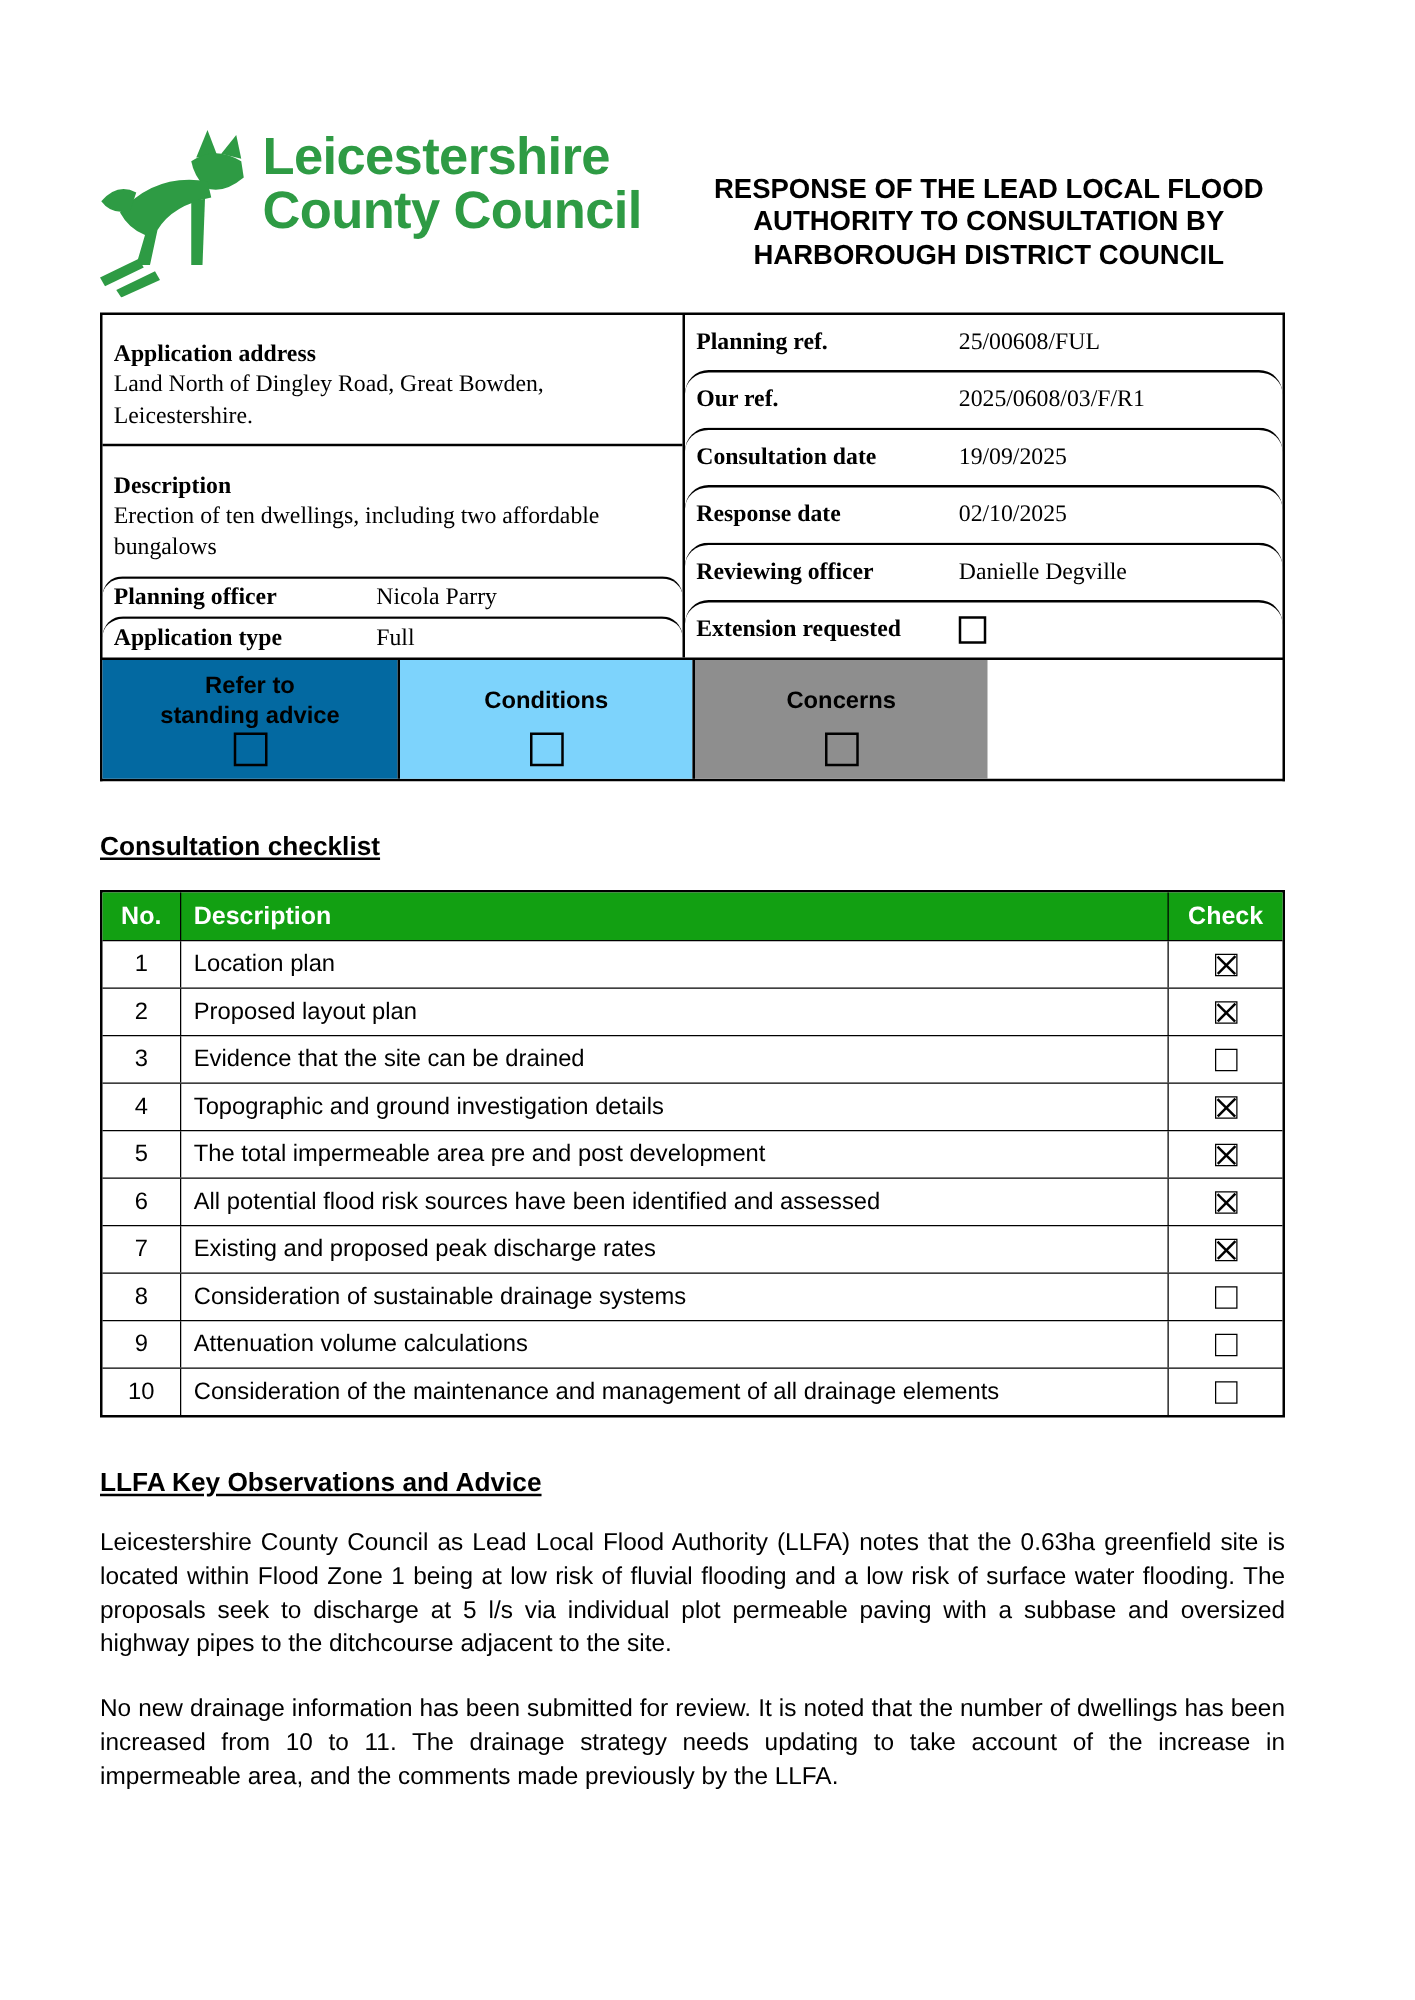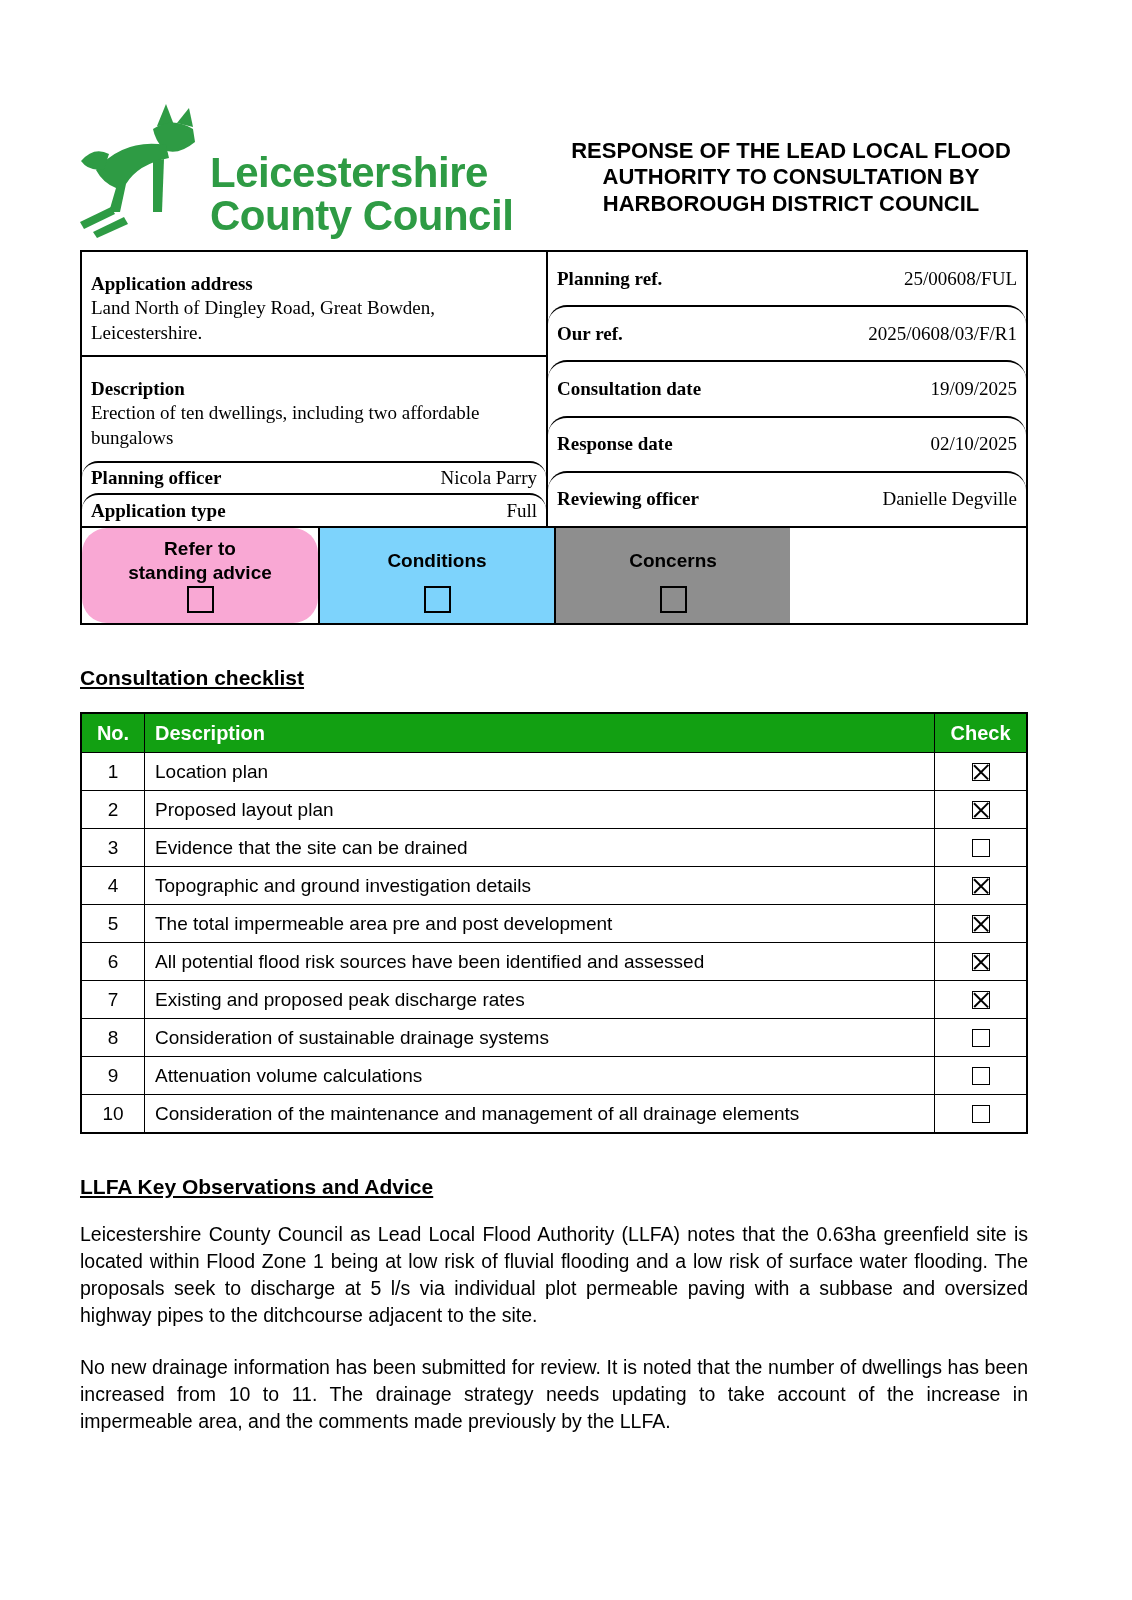--- a/index.html
+++ b/index.html
@@ -2,56 +2,56 @@
 <html><head>
 <meta charset="utf-8">
 <style>
   * { box-sizing: border-box; }
   html, body { margin:0; padding:0; width:1132px; height:1600px; background:#ffffff; overflow:hidden; }
   body { position:relative; font-family:"Liberation Sans", sans-serif; color:#000; font-size:19px; }
   .content { position:absolute; left:80px; top:0; width:948px; }
 
   
   .header { display:flex; justify-content:space-between; align-items:flex-start; margin-top:104px; margin-bottom:12px; }
-  .logo { display:flex; align-items:flex-end; gap:12px; }
+  .logo { display:flex; align-items:flex-start; gap:12px; }
   .logo-text { color:#2E9B44; font-weight:bold; font-size:42px; line-height:1.02; letter-spacing:-0.5px; }
   .doc-title { width:474px; text-align:center; font-weight:bold; font-size:22px; line-height:1.2; white-space:pre-line; margin-top:34px; }
 
   
   .details { display:flex; border:2px solid #000; height:278px; }
   .d-left { width:466px; border-right:2px solid #000; display:flex; flex-direction:column; }
   .d-right { flex:1; display:flex; flex-direction:column; }
   .cell { padding:21px 9px; overflow:hidden;font-family:Liberation Serif, serif; }
   .d-left > .cell + .cell, .d-right > .cell + .cell { border-top:2px solid #000; }
   .flex2 { flex:2; } .flex1 { flex:1; }
   .lbl { font-weight:bold; }
   .kv { display:flex; align-items:center; padding-top:0; padding-bottom:0;border-radius:19px; }
   .kv .lbl { width:210px; flex:none; }
-  .kv .val { flex:1; text-align:right; }
+  .kv .val { flex:1; text-align:left; }
   .block-val { line-height:1.32; }
 
   
   .cb { position:relative; display:inline-block; border:2px solid #000; background:transparent; vertical-align:middle; }
   .cb-sm { width:18px; height:18px; border-width:1.5px; }
   .cb-md { width:22px; height:22px; }
   .cb-lg { width:27px; height:27px; }
   .cb[data-checked="true"]::before, .cb[data-checked="true"]::after {
     content:""; position:absolute; left:50%; top:50%; width:128%; height:2.4px; background:#000;
   }
   .cb[data-checked="true"]::before { transform:translate(-50%,-50%) rotate(45deg); }
   .cb[data-checked="true"]::after { transform:translate(-50%,-50%) rotate(-45deg); }
   .cb-sm[data-checked="true"]::before, .cb-sm[data-checked="true"]::after { height:1.7px; width:122%; }
 
   
   .band { display:grid; grid-template-columns:repeat(4,1fr); border:2px solid #000; border-top:none; height:97px; }
   .band-cell { display:flex; flex-direction:column; align-items:center; justify-content:flex-start; padding:8px 4px 10px; }
   .band-cell + .band-cell { border-left:2px solid #000; }
   .band-label { font-weight:bold; text-align:center; white-space:pre-line; line-height:1.25; height:50px;
                 display:flex; align-items:center; justify-content:center; }
-  .bg-green { background:#f9a8d4;border-radius:25px; }
+  .bg-green { background:#0369a1; }
   .bg-yellow { background:#7dd3fc; }
   .bg-red { background:#F84040; }
   .bg-gray { background:#8E8E8E; }
 
   
   .section-heading { font-size:21px; font-weight:bold; text-decoration:underline; margin:41px 0 22px 0; }
 
   
   .checklist { border:2px solid #000; }
   .cl-row { display:grid; grid-template-columns:62px 1fr 92px; height:38px; }
@@ -126,20 +126,26 @@
         <span class="val">19/09/2025</span>
       </div>
       <div class="cell flex1 kv">
         <span class="lbl">Response date</span>
         <span class="val">02/10/2025</span>
       </div>
       <div class="cell flex1 kv">
         <span class="lbl">Reviewing officer</span>
         <span class="val">Danielle Degville</span>
       </div>
+      <div class="cell flex1 kv">
+        <span class="lbl">Extension requested</span>
+        <span class="val">
+          <span class="cb cb-md" data-checked="false"></span>
+        </span>
+      </div>
     </div>
   </div>
 
   <div class="band">
     <div class="band-cell bg-green">
       <div class="band-label">Refer to
 standing advice</div>
       <span class="cb cb-lg" data-checked="false"></span>
     </div>
     <div class="band-cell bg-yellow">

